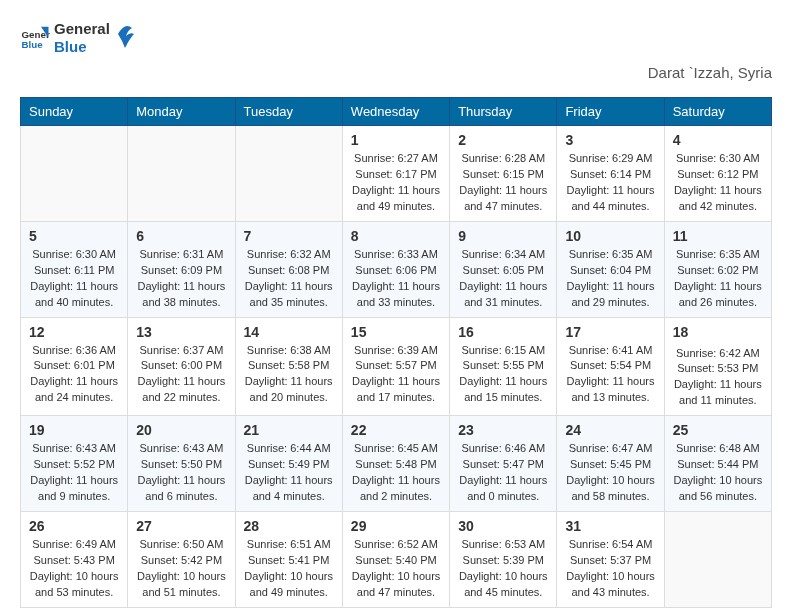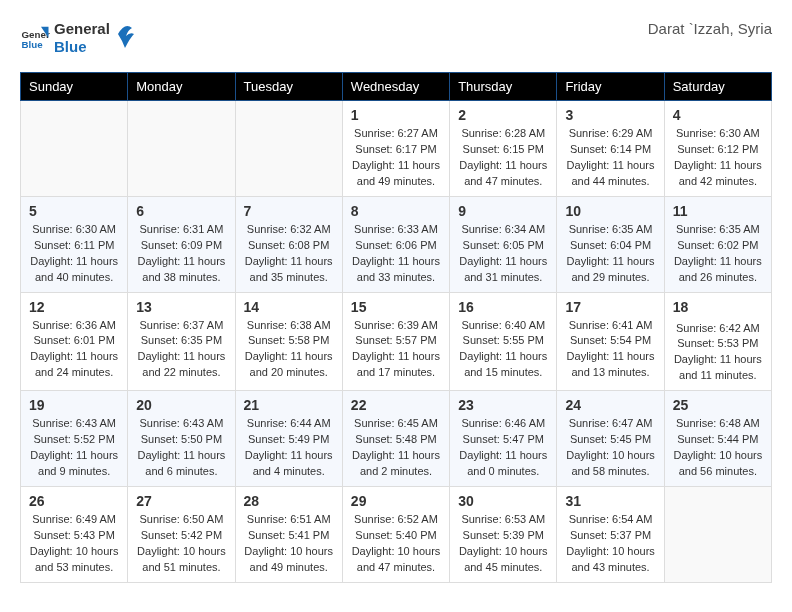--- a/index.html
+++ b/index.html
@@ -29,28 +29,29 @@
       text-align: right;
     }
     .month-title {
       font-size: 32px;
       font-weight: 300;
       color: #333;
     }
     .location {
       font-size: 15px;
       color: #555;
+      margin-top: 44px;
     }
     .calendar {
       width: 100%;
       border-collapse: collapse;
       border: 1px solid #ccc;
     }
     .calendar th {
-      background: #000000;
+      background: #0369a1;
       color: #fff;
       text-align: left;
       padding: 6px 8px;
       font-size: 13px;
       font-weight: normal;
       border: 1px solid #1a4f8a;
     }
     .calendar td {
       vertical-align: top;
       padding: 6px 8px;
@@ -210,41 +211,41 @@
         <td>
           <div class="day-num">12</div>
           <div class="day-info" style="white-space: pre-line;">Sunrise: 6:36 AM
 Sunset: 6:01 PM
 Daylight: 11 hours
 and 24 minutes.</div>
         </td>
         <td>
           <div class="day-num">13</div>
           <div class="day-info" style="white-space: pre-line;">Sunrise: 6:37 AM
-Sunset: 6:35 PM
+Sunset: 6:00 PM
 Daylight: 11 hours
 and 22 minutes.</div>
         </td>
         <td>
           <div class="day-num">14</div>
           <div class="day-info" style="white-space: pre-line;">Sunrise: 6:38 AM
 Sunset: 5:58 PM
 Daylight: 11 hours
 and 20 minutes.</div>
         </td>
         <td>
           <div class="day-num">15</div>
           <div class="day-info" style="white-space: pre-line;">Sunrise: 6:39 AM
 Sunset: 5:57 PM
 Daylight: 11 hours
 and 17 minutes.</div>
         </td>
         <td>
           <div class="day-num">16</div>
-          <div class="day-info" style="white-space: pre-line;">Sunrise: 6:40 AM
+          <div class="day-info" style="white-space: pre-line;">Sunrise: 6:15 AM
 Sunset: 5:55 PM
 Daylight: 11 hours
 and 15 minutes.</div>
         </td>
         <td>
           <div class="day-num">17</div>
           <div class="day-info" style="white-space: pre-line;">Sunrise: 6:41 AM
 Sunset: 5:54 PM
 Daylight: 11 hours
 and 13 minutes.</div>

